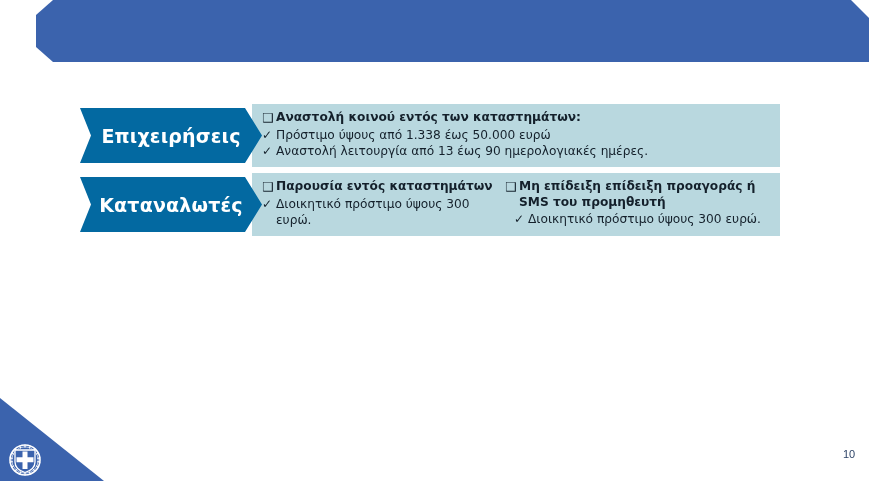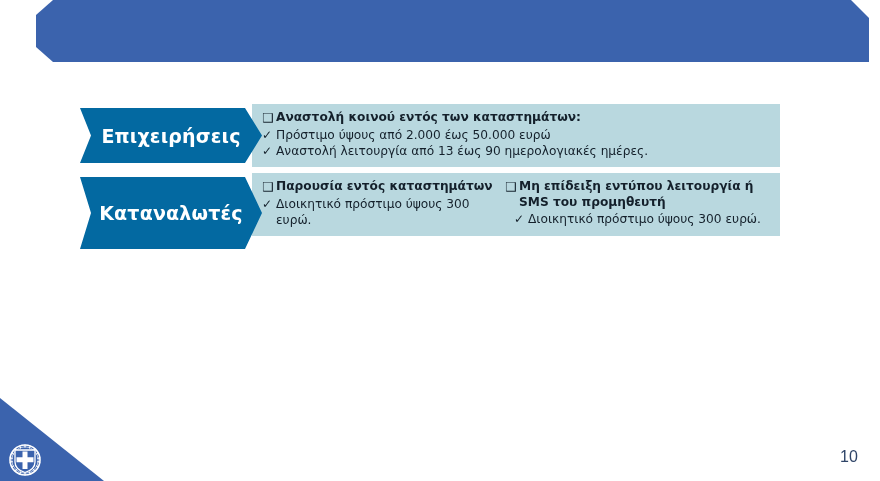--- a/index.html
+++ b/index.html
@@ -147,21 +147,21 @@
     width: 32px;
     height: 32px;
   }
 
   #page-number {
     position: absolute;
     left: 836px;
     top: 448px;
     width: 26px;
     text-align: center;
-    font-size: 16px;
+    font-size: 11px;
     color: #2f4568;
     font-family: "Liberation Sans", sans-serif;
   }
 </style>
 </head>
 <body>
 
 <div id="slide">
 
   <div id="title-banner"></div>
@@ -170,21 +170,21 @@
   <div class="row">
 
     <div class="panel" style="left:252px; top:104px; width:528px; height:63px;">
       <div class="col" style="left:10px; top:6px; width:512px;">
         <div class="bullet-head">
           <span class="mk sq">❑</span>
           <span class="bl-text">Αναστολή κοινού εντός των καταστημάτων:</span>
         </div>
         <div class="bullet-item">
           <span class="mk ck">✓</span>
-          <span class="bl-text">Πρόστιμο ύψους από 2.000 έως 50.000 ευρώ</span>
+          <span class="bl-text">Πρόστιμο ύψους από 1.338 έως 50.000 ευρώ</span>
         </div>
         <div class="bullet-item">
           <span class="mk ck">✓</span>
           <span class="bl-text">Αναστολή λειτουργία από 13 έως 90 ημερολογιακές ημέρες.</span>
         </div>
       </div>
     </div>
 
     <div class="chev" style="left:80px; top:108px; width:182px; height:55px;">
       <span>Επιχειρήσεις</span>
@@ -201,29 +201,29 @@
         </div>
         <div class="bullet-item">
           <span class="mk ck">✓</span>
           <span class="bl-text">Διοικητικό πρόστιμο ύψους 300 ευρώ.</span>
         </div>
       </div>
 
       <div class="col" style="left:253px; top:6px; width:268px;">
         <div class="bullet-head">
           <span class="mk sq">❑</span>
-          <span class="bl-text">Μη επίδειξη εντύπου λειτουργία ή SMS του προμηθευτή</span>
+          <span class="bl-text">Μη επίδειξη επίδειξη προαγοράς ή SMS του προμηθευτή</span>
         </div>
         <div class="bullet-item" style="padding-left:9px;">
           <span class="mk ck">✓</span>
           <span class="bl-text">Διοικητικό πρόστιμο ύψους 300 ευρώ.</span>
         </div>
       </div>
     </div>
-    <div class="chev" style="left:80px; top:177px; width:182px; height:72px;">
+    <div class="chev" style="left:80px; top:177px; width:182px; height:55px;">
       <span>Καταναλωτές</span>
     </div>
   </div>
 
   <div id="corner-wedge"></div>
 
   <svg id="emblem" viewBox="0 0 64 64">
 
     <circle cx="32" cy="32" r="30" fill="none" stroke="#ffffff" stroke-width="3.2"></circle>
     <circle cx="32" cy="32" r="26.5" fill="none" stroke="#ffffff" stroke-width="1.3"></circle>

